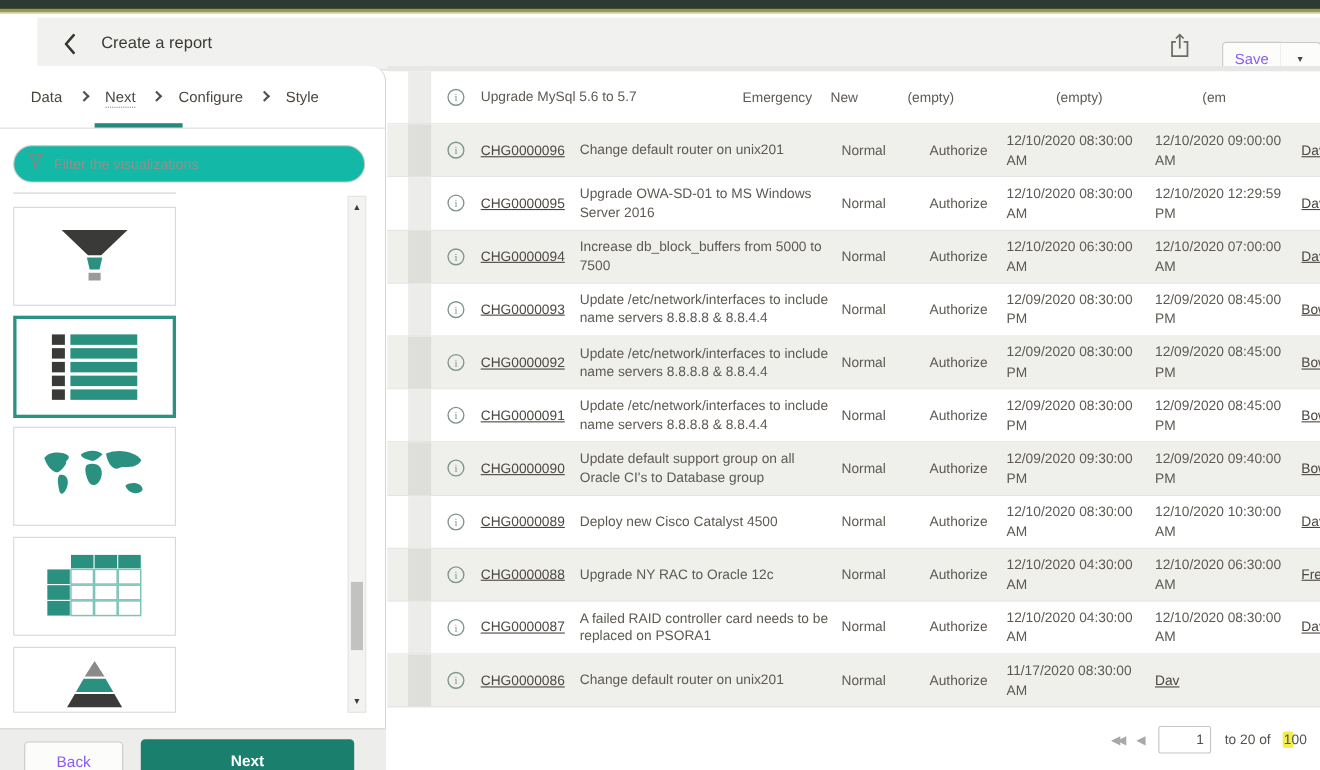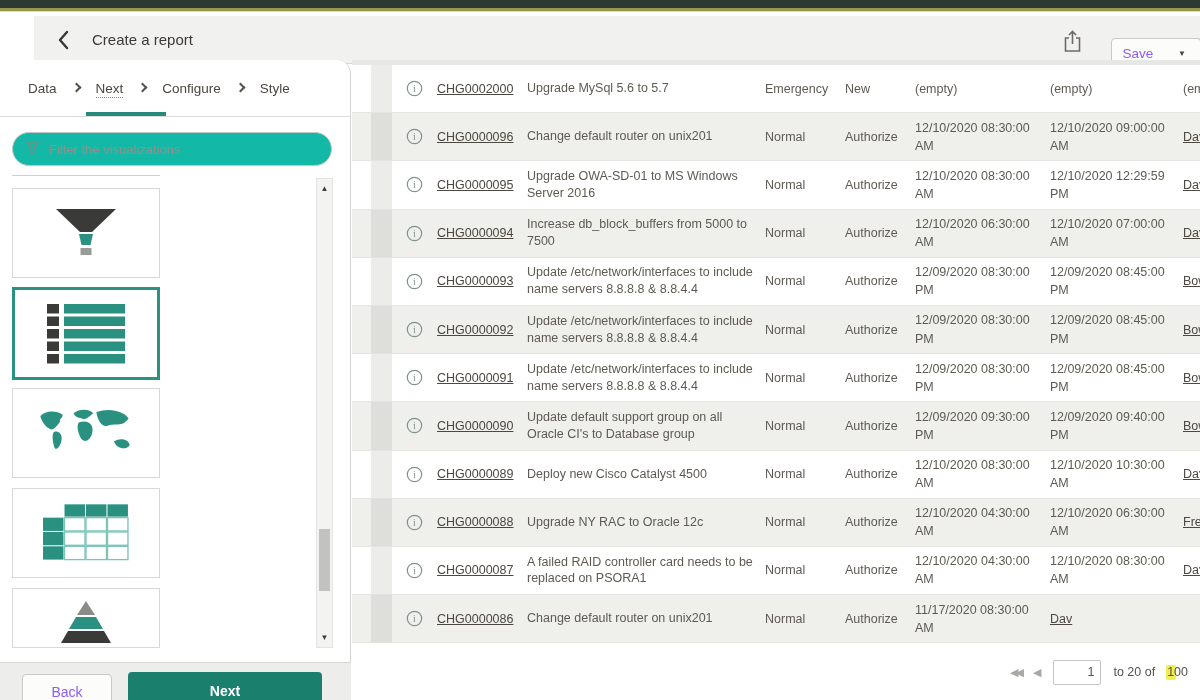--- a/index.html
+++ b/index.html
@@ -236,23 +236,20 @@
   <div class="table-topstrip"></div>
   <div id="table-body">
       <div class="trow">
     <div class="cell c-strip"></div>
     <div class="cell c-info">
       <svg width="17" height="17" viewBox="0 0 18 18">
         <circle cx="9" cy="9" r="7.6" fill="none" stroke="#7f948d" stroke-width="1.3"></circle>
         <text x="9" y="13" text-anchor="middle" font-size="10.5" fill="#7f948d" font-family="Liberation Serif, serif">i</text>
       </svg>
     </div>
-    <div class="cell c-num">
-          <span class="tlink">CHG0002000</span>
-        </div>
     <div class="cell c-desc">Upgrade MySql 5.6 to 5.7</div>
     <div class="cell c-pri">Emergency</div>
     <div class="cell c-state">New</div>
     <div class="cell c-start">(empty)</div>
     <div class="cell c-end">(empty)</div>
     <div class="cell c-assigned">
           <span>(em</span>
         </div>
   </div>
       <div class="trow alt">

